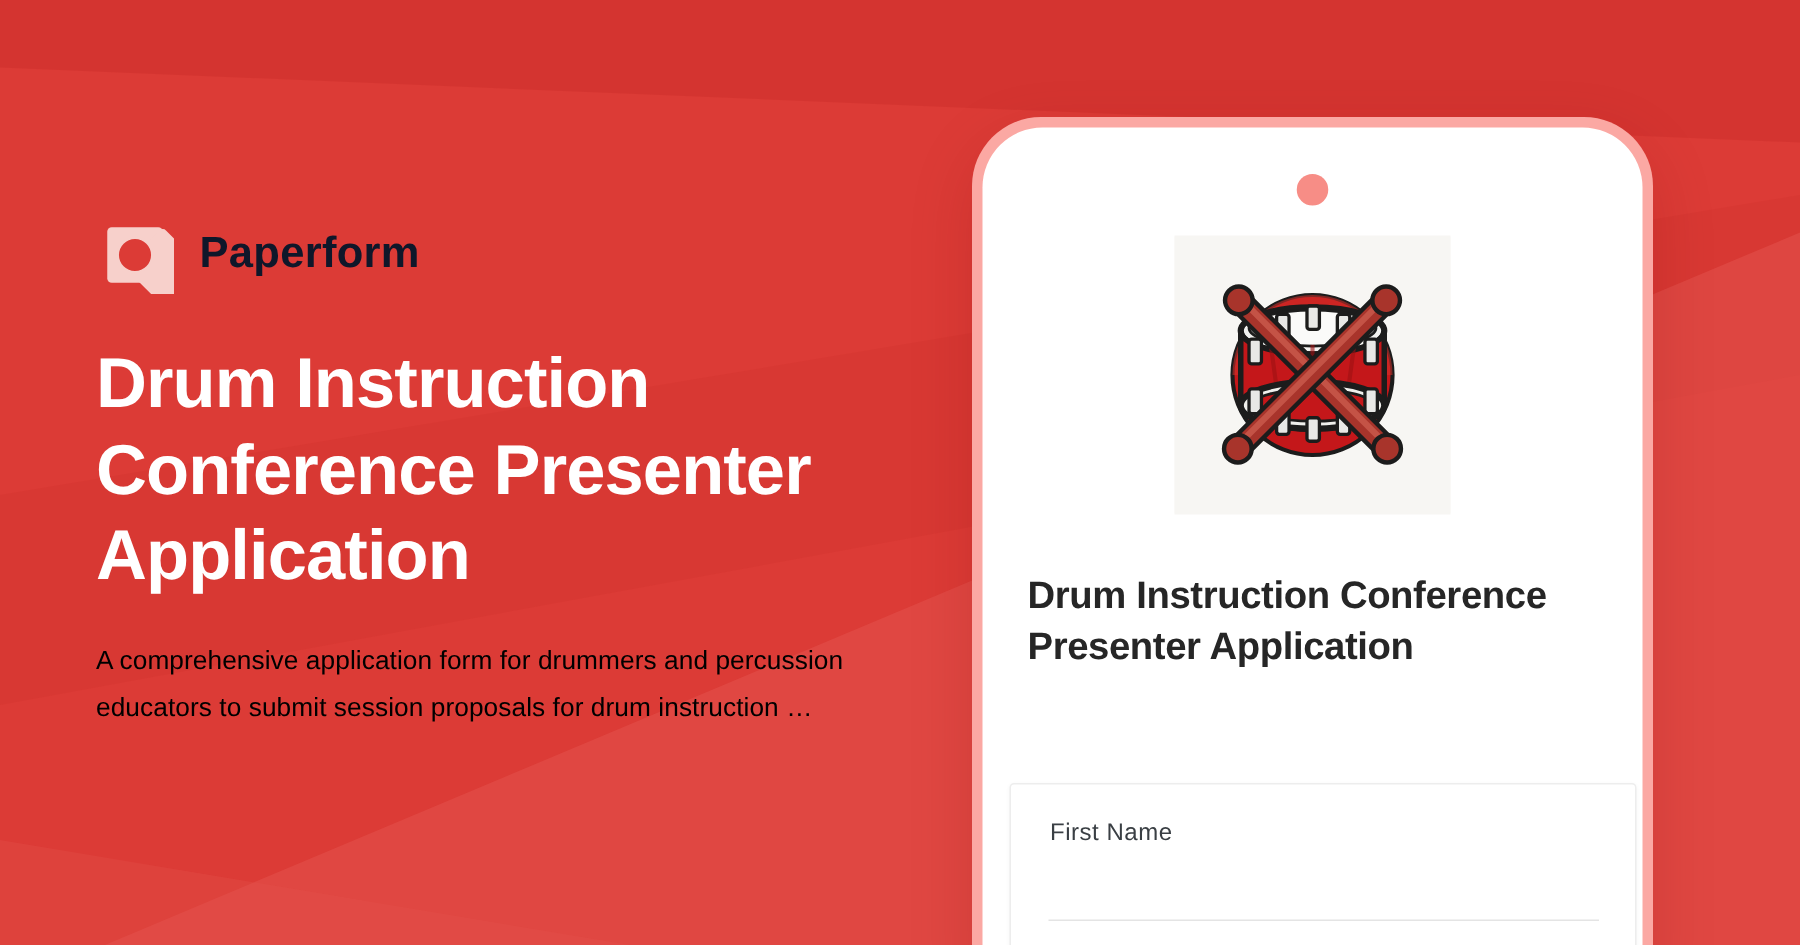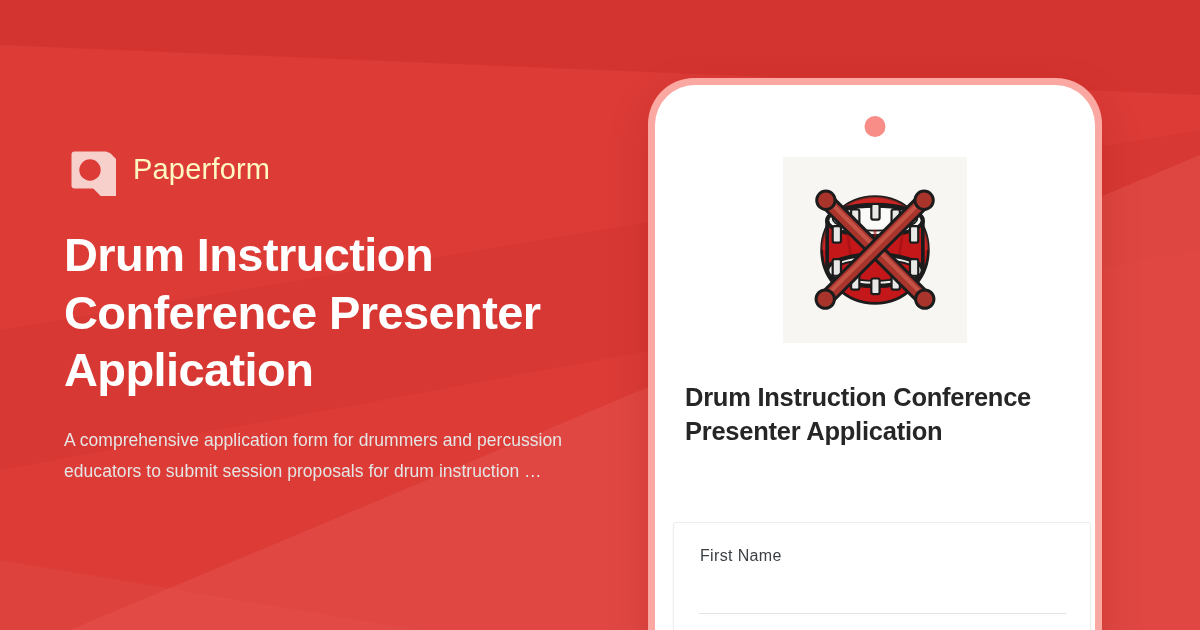--- a/index.html
+++ b/index.html
@@ -21,42 +21,42 @@
     left:64px; top:0;
     width:580px; height:630px;
     display:flex; flex-direction:column; justify-content:center;
     z-index:3;
   }
 
   .brand { display:flex; align-items:center; gap:17px; margin-bottom:30px; }
   .brand-mark { width:52px; height:52px; flex:none; display:block; }
   .brand-word {
     font-size:29px;
-    font-weight:400;
+    font-weight:700;
     letter-spacing:0.2px;
-    color:#fef9c3;
+    color:#0f172a;
     line-height:1;
     white-space:nowrap;
   }
 
   .hero-title {
     font-size:47px;
     line-height:1.23;
     font-weight:700;
     color:#FFFFFF;
     letter-spacing:-0.6px;
     margin-bottom:26px;
     max-width:545px;
   }
 
   .hero-sub {
     font-size:17.5px;
     line-height:1.74;
     font-weight:400;
-    color:#e5e5e5;
+    color:#000000;
     max-width:500px;
     letter-spacing:0.05px;
   }
 
   
   .phone {
     position:absolute;
     left:648px; top:78px;
     width:454px; height:600px;
     background:#FBA8A3;

